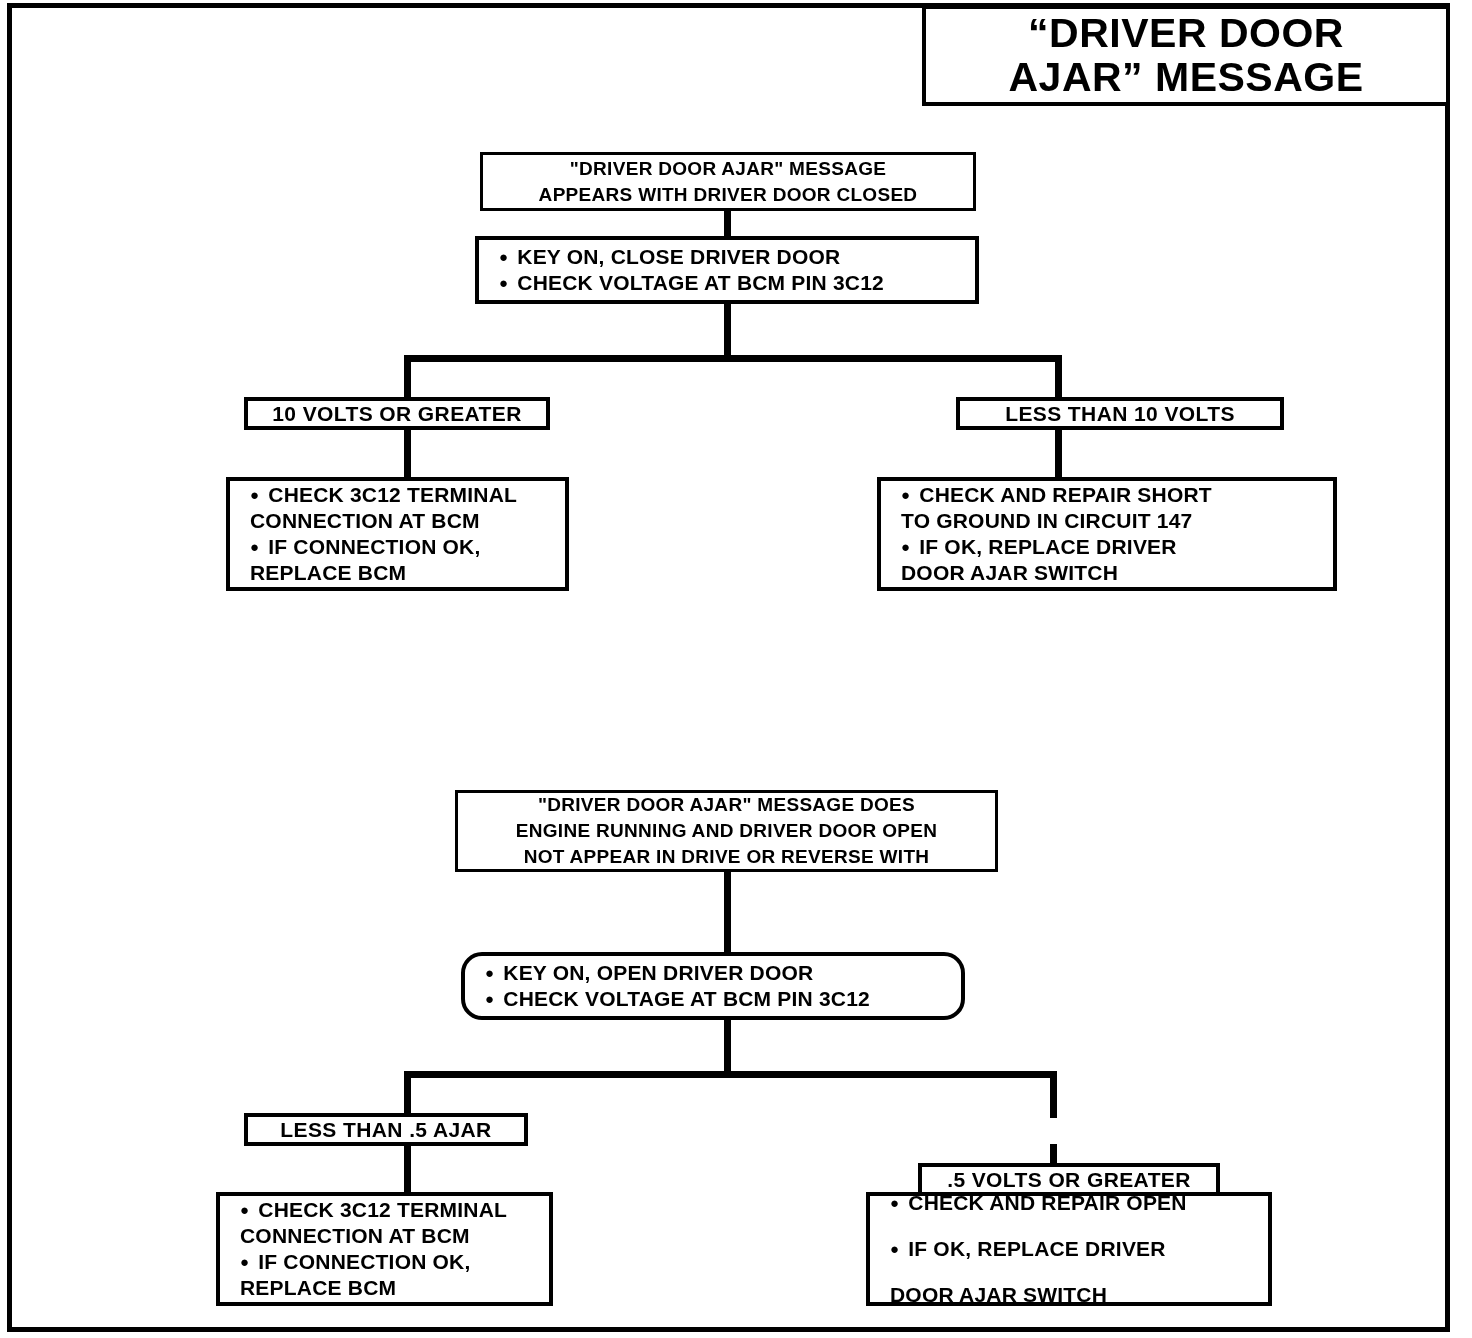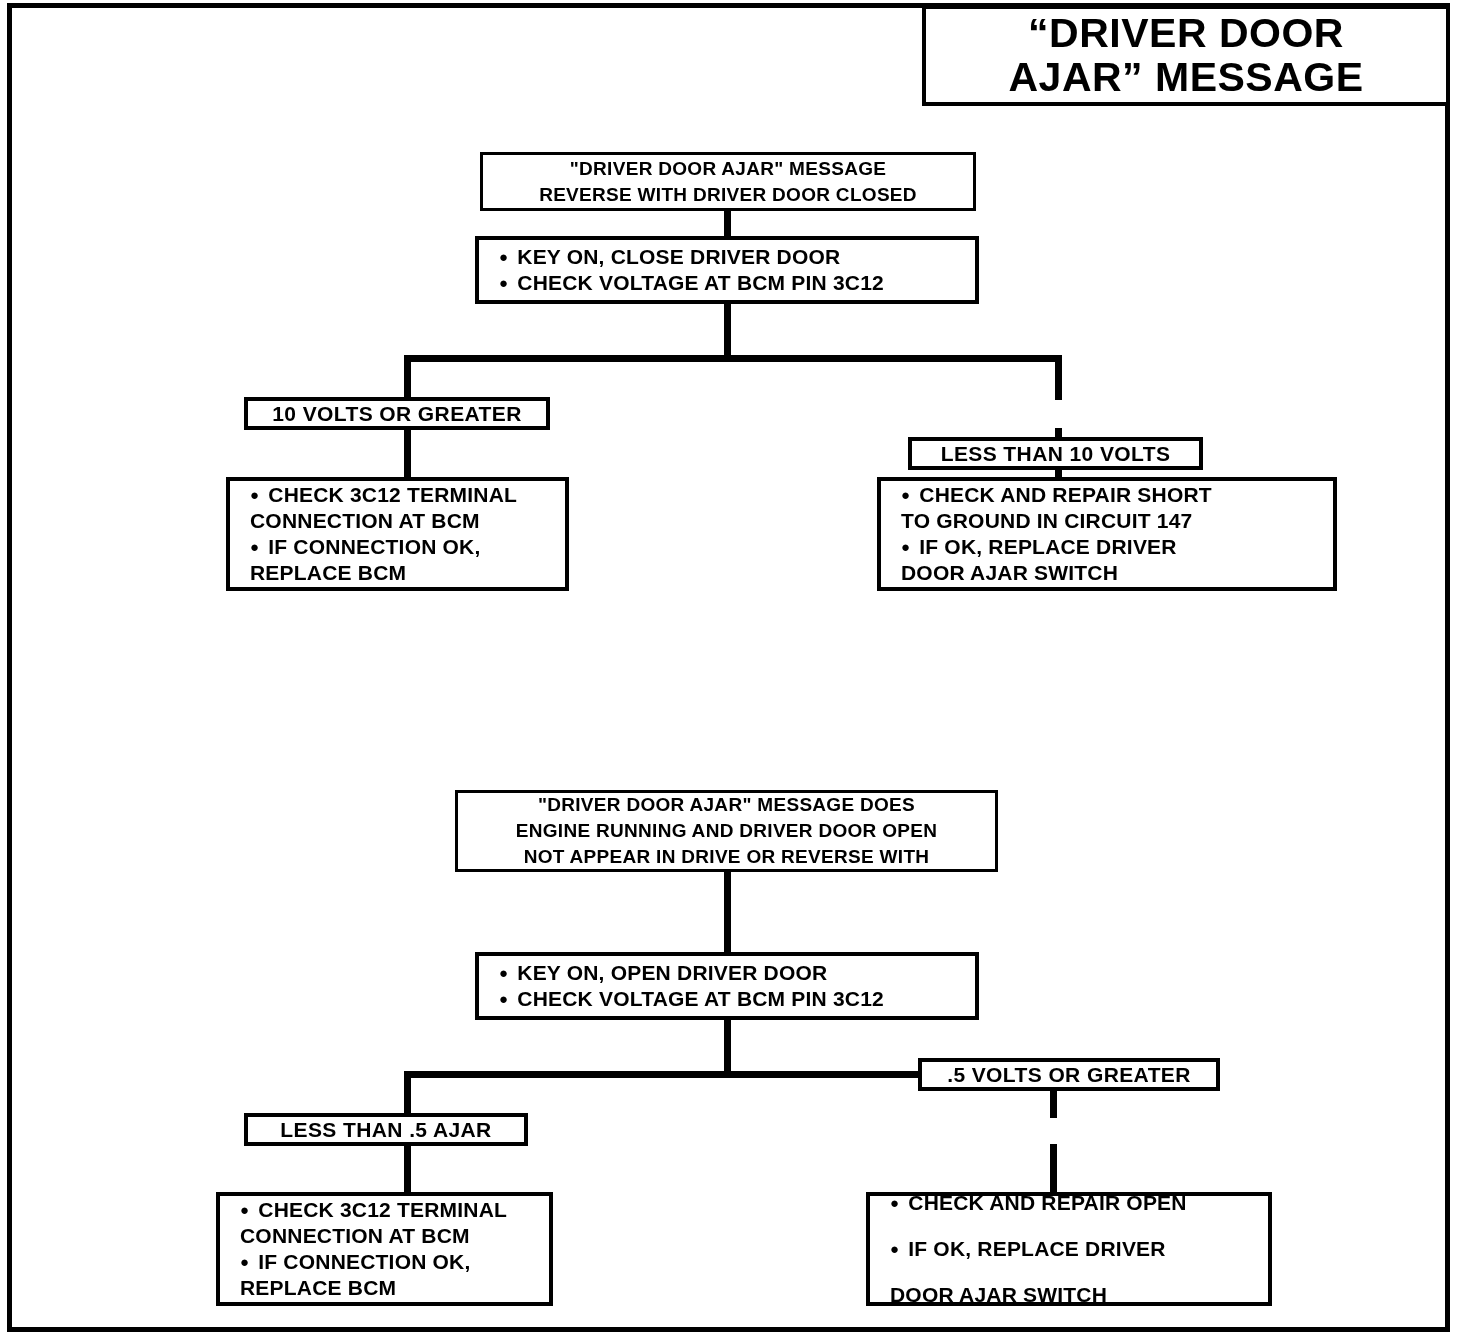--- a/index.html
+++ b/index.html
@@ -128,40 +128,40 @@
 
   <div class="page-frame"></div>
 
   <div class="title-box">
     <div class="title-line">“DRIVER DOOR</div>
     <div class="title-line">AJAR” MESSAGE</div>
   </div>
 
   <div class="fbox box-narrative" style="left:480px; top:152px; width:496px; height:59px;">
     <div class="ln">"DRIVER DOOR AJAR" MESSAGE</div>
-    <div class="ln">REVERSE WITH DRIVER DOOR CLOSED</div>
+    <div class="ln">APPEARS WITH DRIVER DOOR CLOSED</div>
   </div>
 
   <div class="conn" style="left:724px; top:211px; width:7px; height:25px;"></div>
 
   <div class="fbox box-action" style="left:475px; top:236px; width:504px; height:68px;">
     <div class="ln b">KEY ON, CLOSE DRIVER DOOR</div>
     <div class="ln b">CHECK VOLTAGE AT BCM PIN 3C12</div>
   </div>
 
   <div class="conn" style="left:724px; top:304px; width:7px; height:58px;"></div>
   <div class="conn" style="left:404px; top:355px; width:658px; height:7px;"></div>
   <div class="conn" style="left:404px; top:355px; width:7px; height:45px;"></div>
   <div class="conn" style="left:1055px; top:355px; width:7px; height:45px;"></div>
 
   <div class="fbox box-label" style="left:244px; top:397px; width:306px; height:33px;">
     <div class="ln">10 VOLTS OR GREATER</div>
   </div>
 
-  <div class="fbox box-label" style="left:908px; top:397px; width:295px; height:33px;margin-top:40px;">
+  <div class="fbox box-label" style="left:956px; top:397px; width:328px; height:33px;">
     <div class="ln">LESS THAN 10 VOLTS</div>
   </div>
 
   <div class="conn" style="left:404px; top:428px; width:7px; height:52px;"></div>
   <div class="conn" style="left:1055px; top:428px; width:7px; height:52px;"></div>
 
   <div class="fbox box-action" style="left:226px; top:477px; width:343px; height:114px;">
     <div class="ln b">CHECK 3C12 TERMINAL</div>
     <div class="ln c">CONNECTION AT BCM</div>
     <div class="ln b">IF CONNECTION OK,</div>
@@ -176,35 +176,35 @@
   </div>
 
   <div class="fbox box-narrative" style="left:455px; top:790px; width:543px; height:82px;">
     <div class="ln">"DRIVER DOOR AJAR" MESSAGE DOES</div>
     <div class="ln">ENGINE RUNNING AND DRIVER DOOR OPEN</div>
     <div class="ln">NOT APPEAR IN DRIVE OR REVERSE WITH</div>
   </div>
 
   <div class="conn" style="left:724px; top:872px; width:7px; height:82px;"></div>
 
-  <div class="fbox box-action" style="left:475px; top:952px; width:504px; height:68px;">
+  <div class="fbox box-action" style="left:461px; top:952px; width:504px; height:68px;border-radius:21px;">
     <div class="ln b">KEY ON, OPEN DRIVER DOOR</div>
     <div class="ln b">CHECK VOLTAGE AT BCM PIN 3C12</div>
   </div>
 
   <div class="conn" style="left:724px; top:1020px; width:7px; height:58px;"></div>
   <div class="conn" style="left:404px; top:1071px; width:653px; height:7px;"></div>
   <div class="conn" style="left:404px; top:1071px; width:7px; height:47px;"></div>
   <div class="conn" style="left:1050px; top:1071px; width:7px; height:47px;"></div>
 
   <div class="fbox box-label" style="left:244px; top:1113px; width:284px; height:33px;">
     <div class="ln">LESS THAN .5 AJAR</div>
   </div>
 
-  <div class="fbox box-label" style="left:918px; top:1058px; width:302px; height:33px;">
+  <div class="fbox box-label" style="left:918px; top:1163px; width:302px; height:33px;">
     <div class="ln">.5 VOLTS OR GREATER</div>
   </div>
 
   <div class="conn" style="left:404px; top:1144px; width:7px; height:52px;"></div>
   <div class="conn" style="left:1050px; top:1144px; width:7px; height:52px;"></div>
 
   <div class="fbox box-action" style="left:216px; top:1192px; width:337px; height:114px;">
     <div class="ln b">CHECK 3C12 TERMINAL</div>
     <div class="ln c">CONNECTION AT BCM</div>
     <div class="ln b">IF CONNECTION OK,</div>

